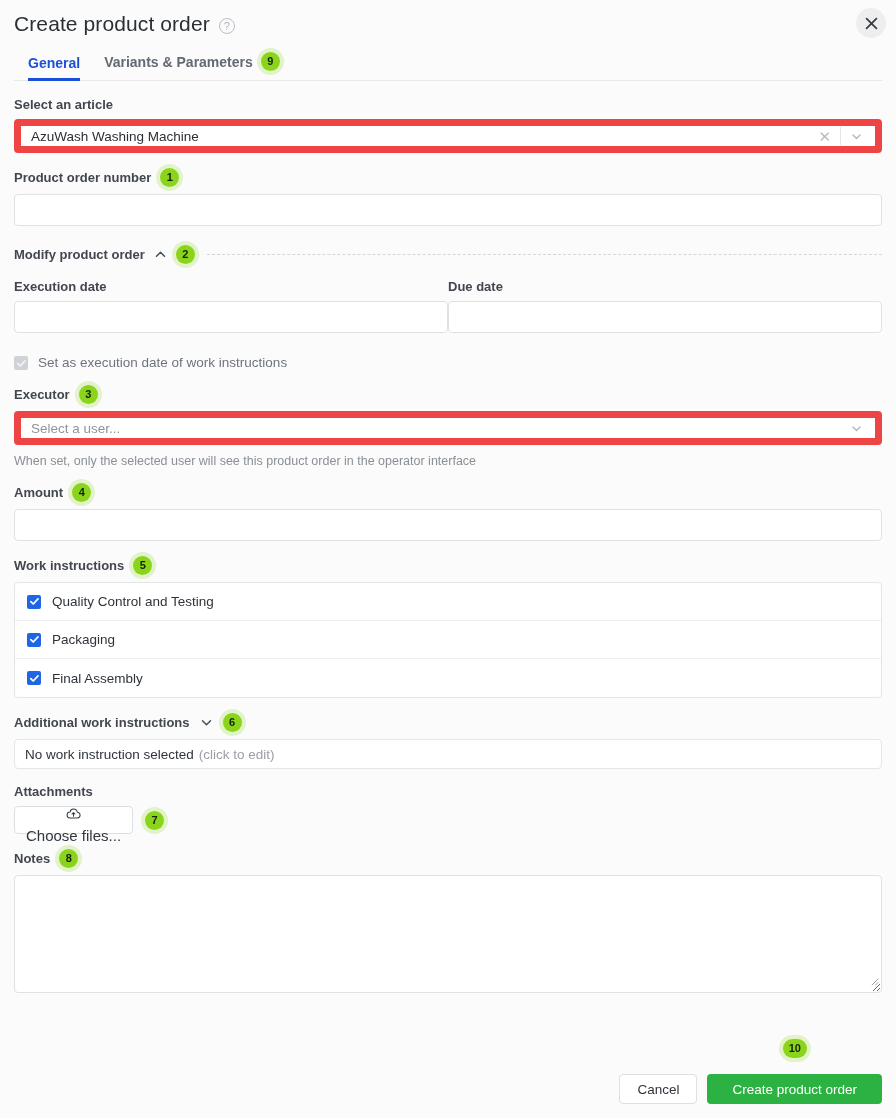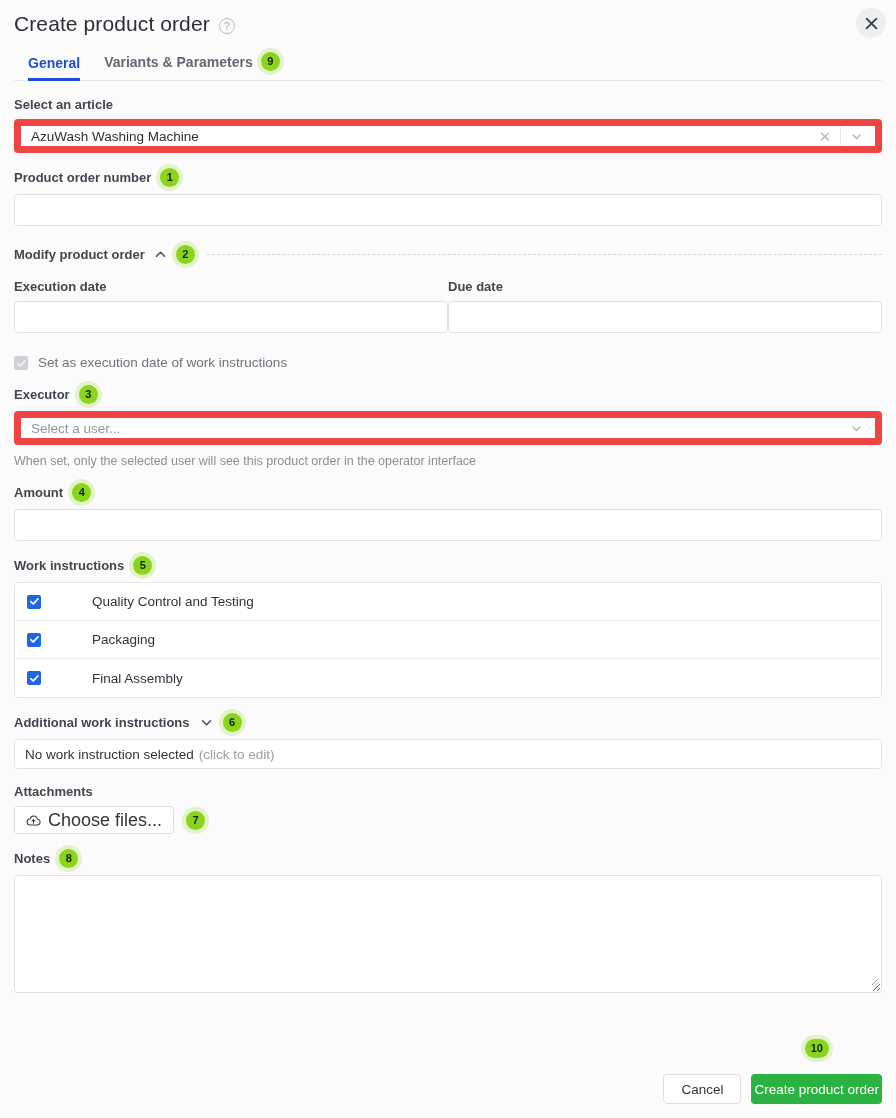--- a/index.html
+++ b/index.html
@@ -134,37 +134,37 @@
   .wi-list {
     border: 1px solid #e3e5e8; border-radius: 4px; background: #fff;
     overflow: hidden; margin-top: 0;
   }
   .wi-item {
     display: flex; align-items: center; gap: 11px;
     height: 38px; padding: 0 12px; border-bottom: 1px solid #eceef0;
     cursor: pointer;
   }
   .wi-item:last-child { border-bottom: none; }
-  .wi-text { font-size: 13.5px; color: #2f343b; margin-left: 40px; }
+  .wi-text { font-size: 13.5px; color: #2f343b; }
 
   
   .awi-box {
     border: 1px solid #e3e5e8; border-radius: 4px; background: #fff;
     height: 30px; display: flex; align-items: center; padding: 0 10px;
     font-size: 13.5px; cursor: pointer; margin-top: 0;
   }
   .awi-box .strong { color: #2f343b; font-weight: 400; text-align: right; }
   .awi-box .muted { color: #9a9ea5; margin-left: 5px; }
 
   
   .file-btn {
     display: inline-flex; align-items: center; gap: 7px;
     border: 1px solid #dcdfe3; border-radius: 4px; background: #fff;
-    height: 28px; padding: 0 11px; font-size: 18px; color: #32373e;
-    cursor: pointer; font-family: "Liberation Sans", sans-serif;
+    height: 28px; padding: 0 11px; font-size: 15px; color: #32373e;
+    cursor: pointer; font-family: "Liberation Sans", sans-serif; flex-direction: column;
   }
   .attach-row { display: flex; align-items: center; gap: 12px; margin-top: 0; }
 
   textarea.notes {
     width: 100%; height: 118px; background: #fff;
     border: 1px solid #dfe1e5; border-radius: 4px;
     font-family: "Liberation Sans", sans-serif; font-size: 13px;
     padding: 8px 9px; resize: vertical; outline: none; color: #2b2f36;
     display: block;
   }
@@ -178,21 +178,21 @@
     display: flex; align-items: center; justify-content: flex-end; gap: 10px;
   }
   .btn-cancel {
     height: 30px; padding: 0 17px; border-radius: 4px;
     border: 1px solid #dcdfe3; background: #fff; color: #2f343b;
     font-size: 13.5px; cursor: pointer;
     font-family: "Liberation Sans", sans-serif;
   }
   .btn-create {
     position: relative;
-    height: 30px; padding: 0 3px; border-radius: 4px; border: none;
+    height: 30px; padding: 0 25px; border-radius: 4px; border: none;
     background: #2cb242; color: #fff; font-size: 13.5px; cursor: pointer;
     font-family: "Liberation Sans", sans-serif;
   }
   .badge-float {
     position: absolute; z-index: 5;
   }
 </style>
 </head>
 <body>
 

